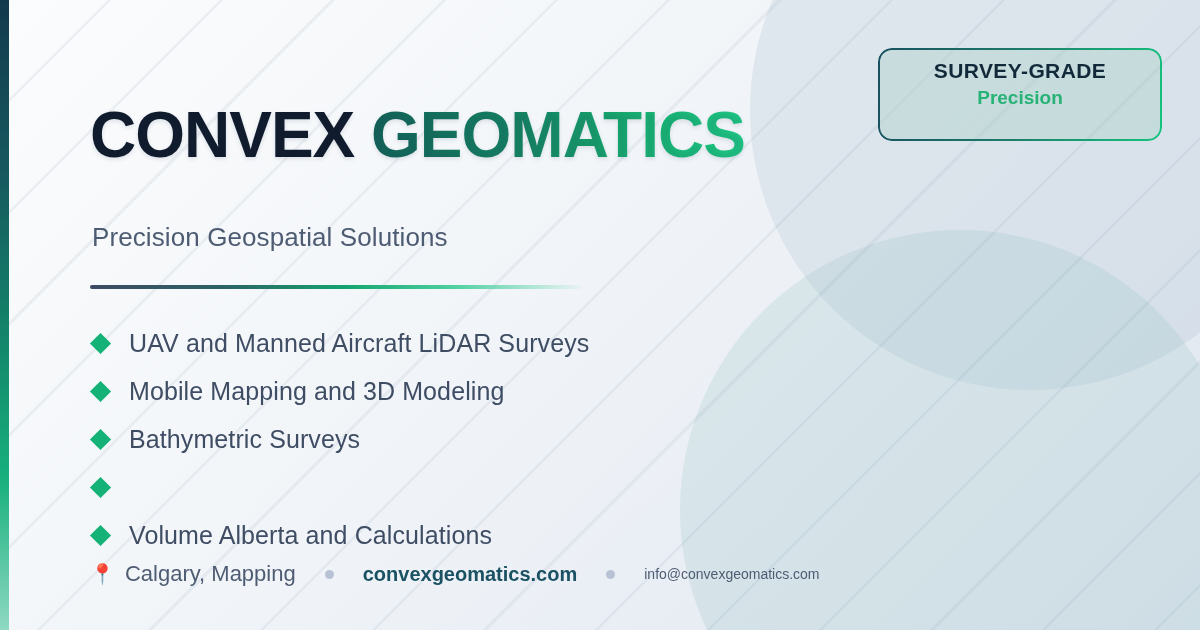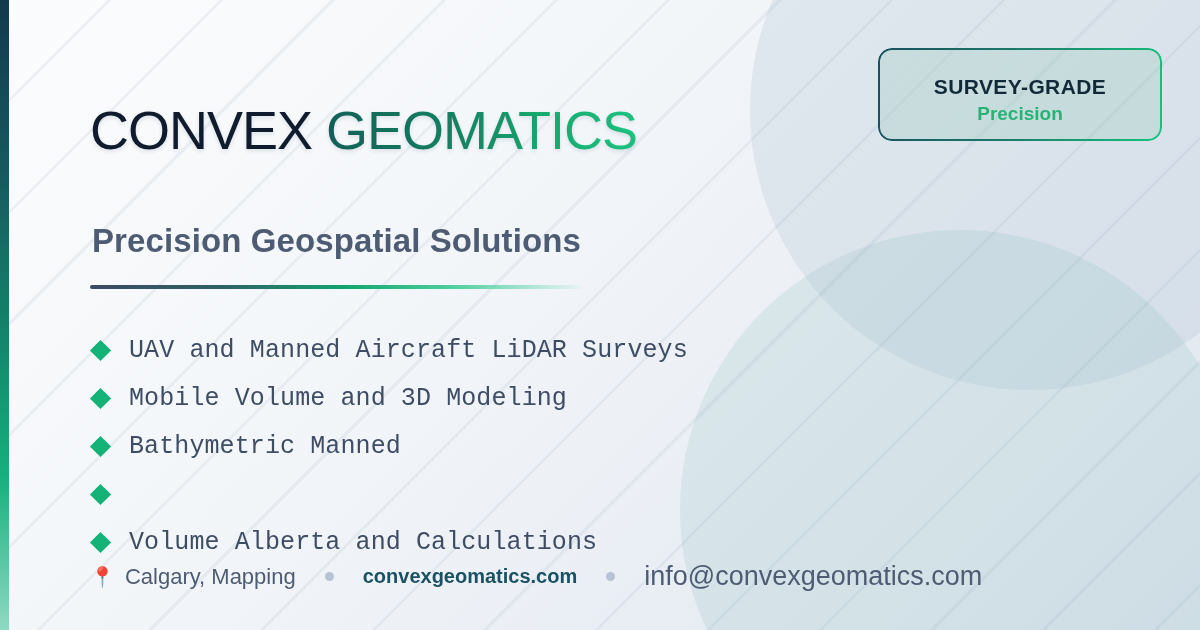--- a/index.html
+++ b/index.html
@@ -60,21 +60,21 @@
       #8fd9c2 100%);
     z-index:5;
   }
 
   
   .badge {
     position:absolute;
     left:878px; top:48px;
     width:284px; height:93px;
     border-radius:13px;
-    padding:24px 10px 0;
+    padding:8px 10px 0;
     text-align:center;
     background:linear-gradient(135deg, rgba(170,206,199,0.40), rgba(150,205,185,0.30));
     border:2px solid transparent;
     background-clip:padding-box;
     z-index:6;
   }
   .badge::before {
     content:"";
     position:absolute; inset:-2px;
     border-radius:14px;
@@ -104,60 +104,59 @@
   
   .content {
     position:absolute;
     left:90px; top:0;
     width:860px; height:630px;
     z-index:4;
   }
 
   .title {
     position:absolute; top:103px; left:0;
-    font-size:54px; font-weight:normal;
+    font-size:64px; font-weight:bold;
     letter-spacing:-1px;
     line-height:1;
     white-space:nowrap;
     text-shadow:0 2px 4px rgba(40,60,90,0.13);
   }
   .title-dark { color:#101c2e; }
   .title-grad {
     background:linear-gradient(95deg,#116257 0%, #148763 42%, #17b472 72%, #1ecb85 100%);
     -webkit-background-clip:text;
     background-clip:text;
     -webkit-text-fill-color:transparent;
     color:#17a76f;
   }
 
   .subtitle {
     position:absolute; top:222px; left:2px;
-    font-size:33px; font-weight:bold;
+    font-size:26px; font-weight:normal;
     color:#4e5c73;
     letter-spacing:0.1px;
     white-space:nowrap;
   }
 
   .divider {
     position:absolute; top:285px; left:0;
     width:492px; height:4px;
     border-radius:2px;
     background:linear-gradient(90deg,
       #3c4a63 0%,
       #2c6465 28%,
       #12a56f 52%,
       #4fd0a0 74%,
       rgba(140,225,195,0.05) 100%);
   }
 
   
   .bullets {
-    position:absolute; top:326px; left:0;
+    position:absolute; top:319px; left:0;
     list-style:none;
-    font-family:Liberation Mono, monospace;
   }
   .bullet-row {
     display:flex;
     align-items:center;
     height:48px;
   }
   .bullet-diamond {
     width:15px; height:15px;
     background:#14b277;
     transform:rotate(45deg);
@@ -194,21 +193,21 @@
     background:#b7c3d4;
     margin:0 29px;
     flex:0 0 auto;
   }
   .web-text {
     font-size:20px;
     font-weight:bold;
     color:#1a5263;
   }
   .mail-text {
-    font-size:27px;
+    font-size:14px;
     color:#4e5c73;
   }
 </style>
 </head>
 <body>
 
 <div class="banner">
 
   <div class="bg-circle-top"></div>
   <div class="bg-circle-bottom"></div>
@@ -229,25 +228,25 @@
 
     <div class="divider"></div>
 
     <ul class="bullets">
       <li class="bullet-row">
         <span class="bullet-diamond"></span>
         <span class="bullet-text">UAV and Manned Aircraft LiDAR Surveys</span>
       </li>
       <li class="bullet-row">
         <span class="bullet-diamond"></span>
-        <span class="bullet-text">Mobile Volume and 3D Modeling</span>
-      </li>
-      <li class="bullet-row">
-        <span class="bullet-diamond"></span>
-        <span class="bullet-text">Bathymetric Manned</span>
+        <span class="bullet-text">Mobile Mapping and 3D Modeling</span>
+      </li>
+      <li class="bullet-row">
+        <span class="bullet-diamond"></span>
+        <span class="bullet-text">Bathymetric Surveys</span>
       </li>
       <li class="bullet-row">
         <span class="bullet-diamond"></span>
       </li>
       <li class="bullet-row">
         <span class="bullet-diamond"></span>
         <span class="bullet-text">Volume Alberta and Calculations</span>
       </li>
     </ul>
 

